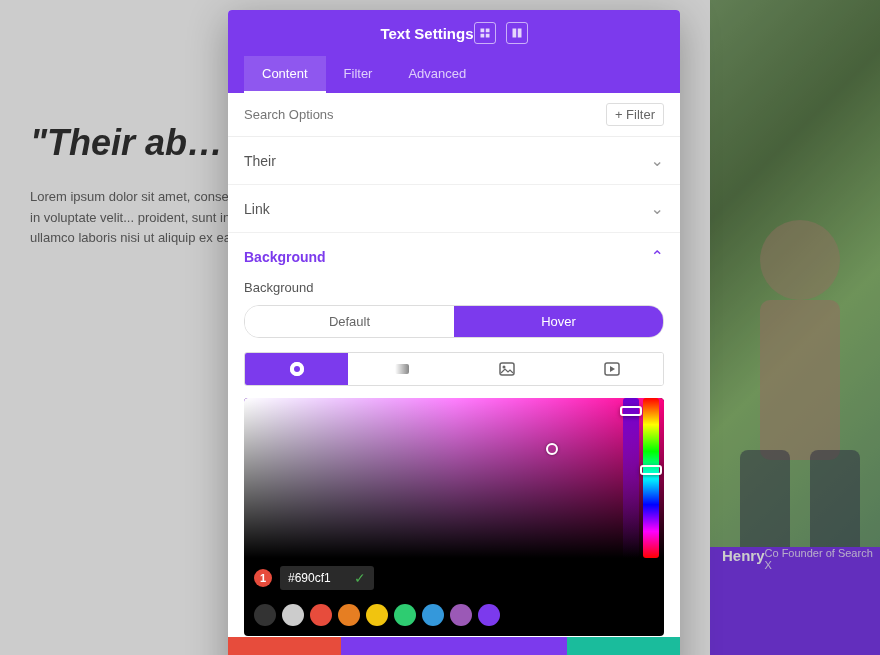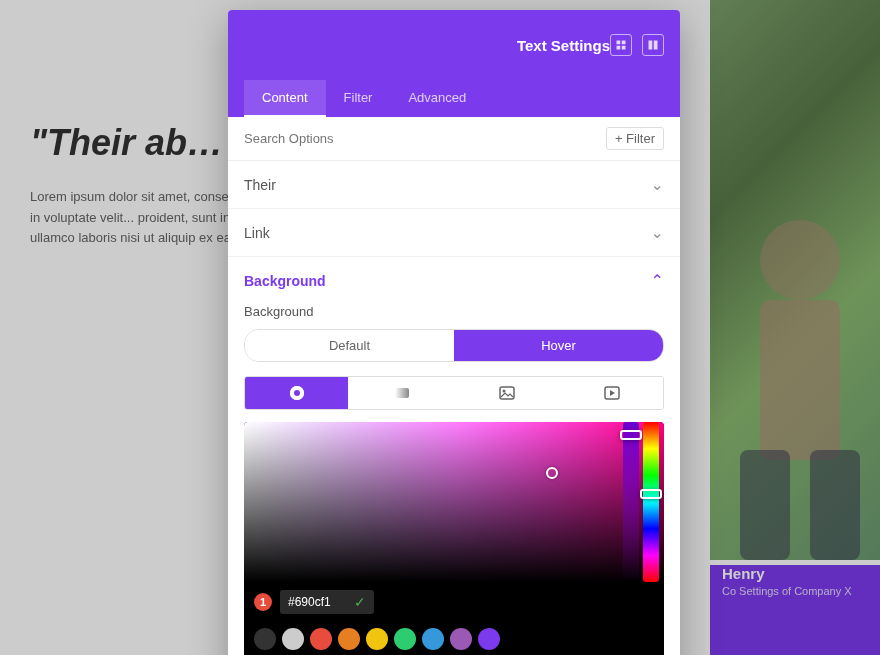--- a/index.html
+++ b/index.html
@@ -68,25 +68,25 @@
       width: 160px;
       height: 460px;
     }
 
     
     .bottom-right-bar {
       position: absolute;
       bottom: 0;
       right: 0;
       width: 170px;
-      height: 90px;
+      height: 108px;
       background: #7c3aed;
       display: flex;
-      flex-direction: column;
-      justify-content: flex-start;
+      flex-direction: row;
+      justify-content: flex-end;
       padding-left: 12px;
     }
 
     .person-name {
       color: #fff;
       font-size: 15px;
       font-weight: 600;
       margin-bottom: 3px;
     }
 
@@ -135,24 +135,24 @@
       background: #fff;
       border-radius: 4px;
       box-shadow: 0 10px 40px rgba(0,0,0,0.3);
       z-index: 100;
       overflow: hidden;
     }
 
     
     .panel-header {
       background: #7c3aed;
-      padding: 24px 16px;
-      display: flex;
-      align-items: center;
-      justify-content: flex-end;
+      padding: 12px 16px;
+      display: flex;
+      align-items: center;
+      justify-content: center;
     }
 
     .panel-title {
       color: #fff;
       font-size: 15px;
       font-weight: 600;
     }
 
     .panel-header-icons {
       display: flex;
@@ -526,21 +526,21 @@
       <rect x="40" y="200" width="80" height="160" rx="10" fill="rgba(180,140,120,0.6)"></rect>
       <circle cx="80" cy="160" r="40" fill="rgba(180,140,120,0.5)"></circle>
       <rect x="20" y="350" width="50" height="110" rx="8" fill="rgba(50,50,80,0.5)"></rect>
       <rect x="90" y="350" width="50" height="110" rx="8" fill="rgba(50,50,80,0.5)"></rect>
     </svg>
   </div>
 </div>
 
 <div class="bottom-right-bar">
   <div class="person-name">Henry</div>
-  <div class="person-title">Co Settings of Company X</div>
+  <div class="person-title">Co Founder of Search X</div>
 </div>
 
 <div class="fab-button">•••</div>
 
 <div class="modal-overlay"></div>
 
 <div class="settings-panel">
 
   <div class="panel-header">
     <span class="panel-title">Text Settings</span>

